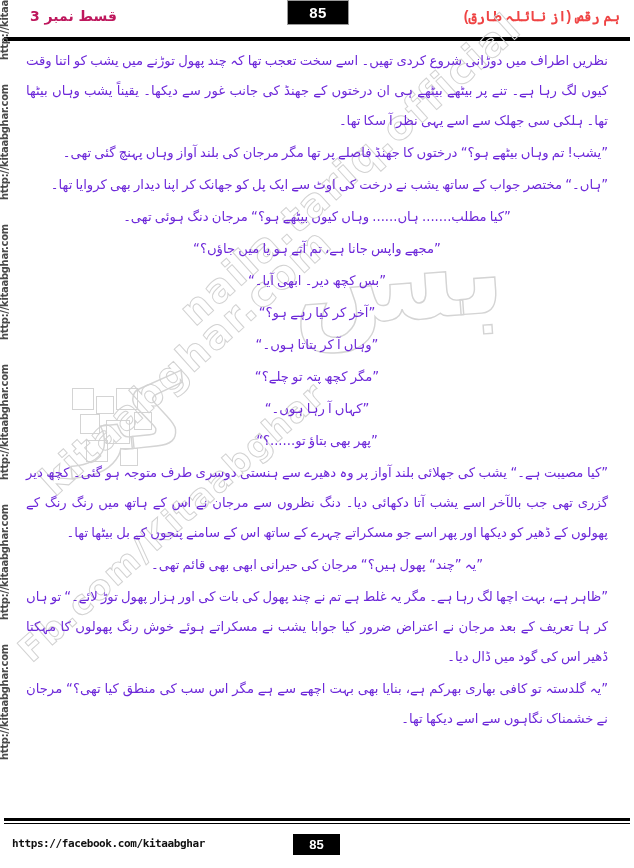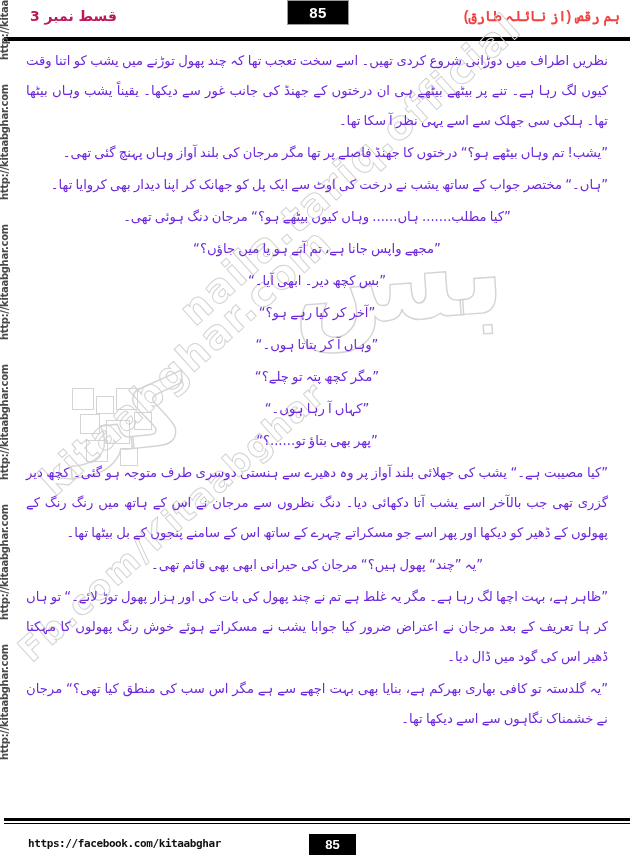--- a/index.html
+++ b/index.html
@@ -88,21 +88,21 @@
     position: absolute;
     top: 823px;
     left: 4px;
     width: 626px;
     height: 1px;
     background: #000000;
   }
   .footer {
     position: absolute;
     top: 834px;
-    left: 16px;
+    left: 0;
     width: 604px;
     height: 26px;
     direction: ltr;
   }
   .footer-left {
     position: absolute;
     top: 3px;
     left: 12px;
     font-family: "DejaVu Sans Mono", monospace;
     font-size: 11px;

